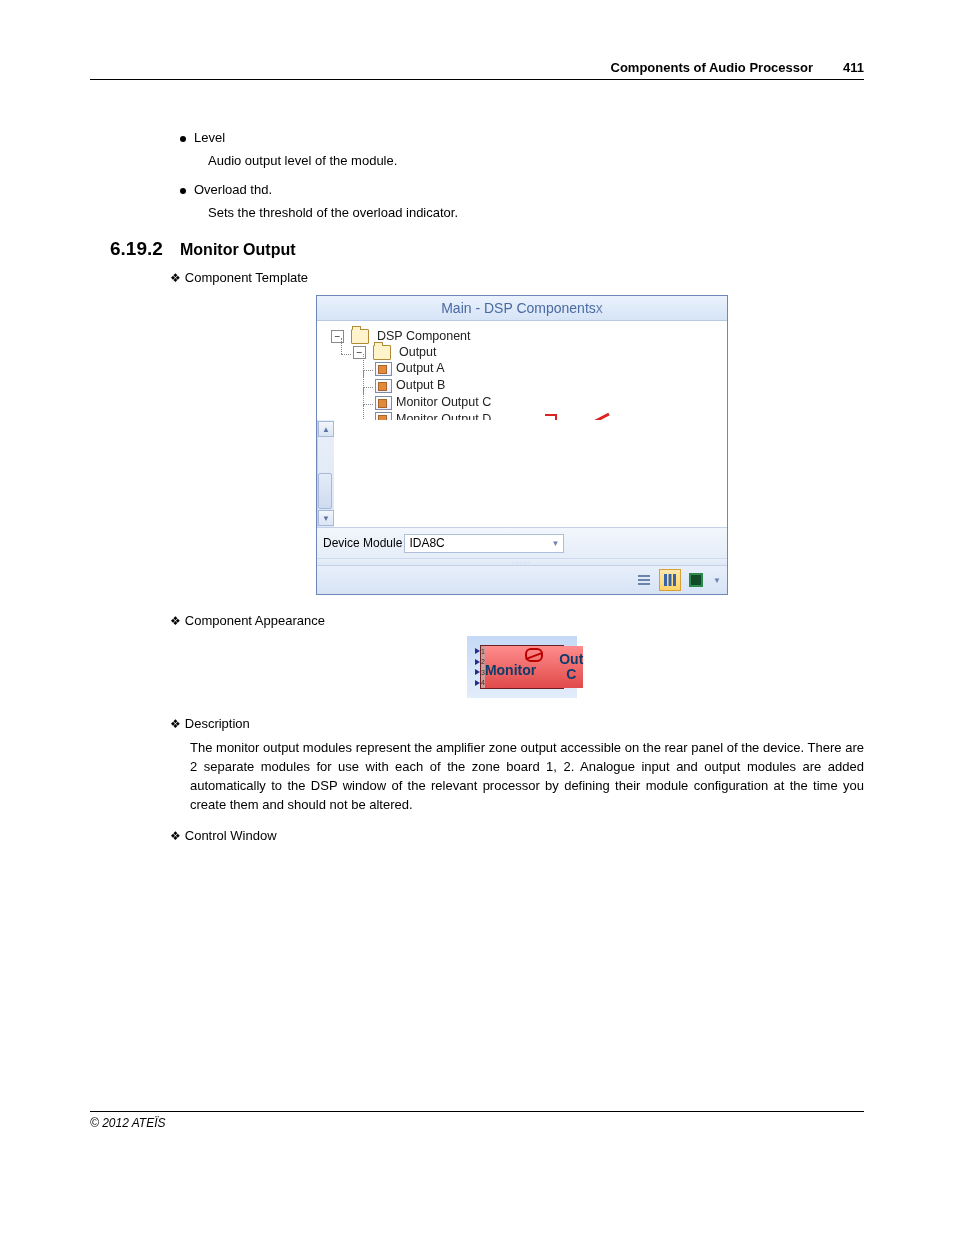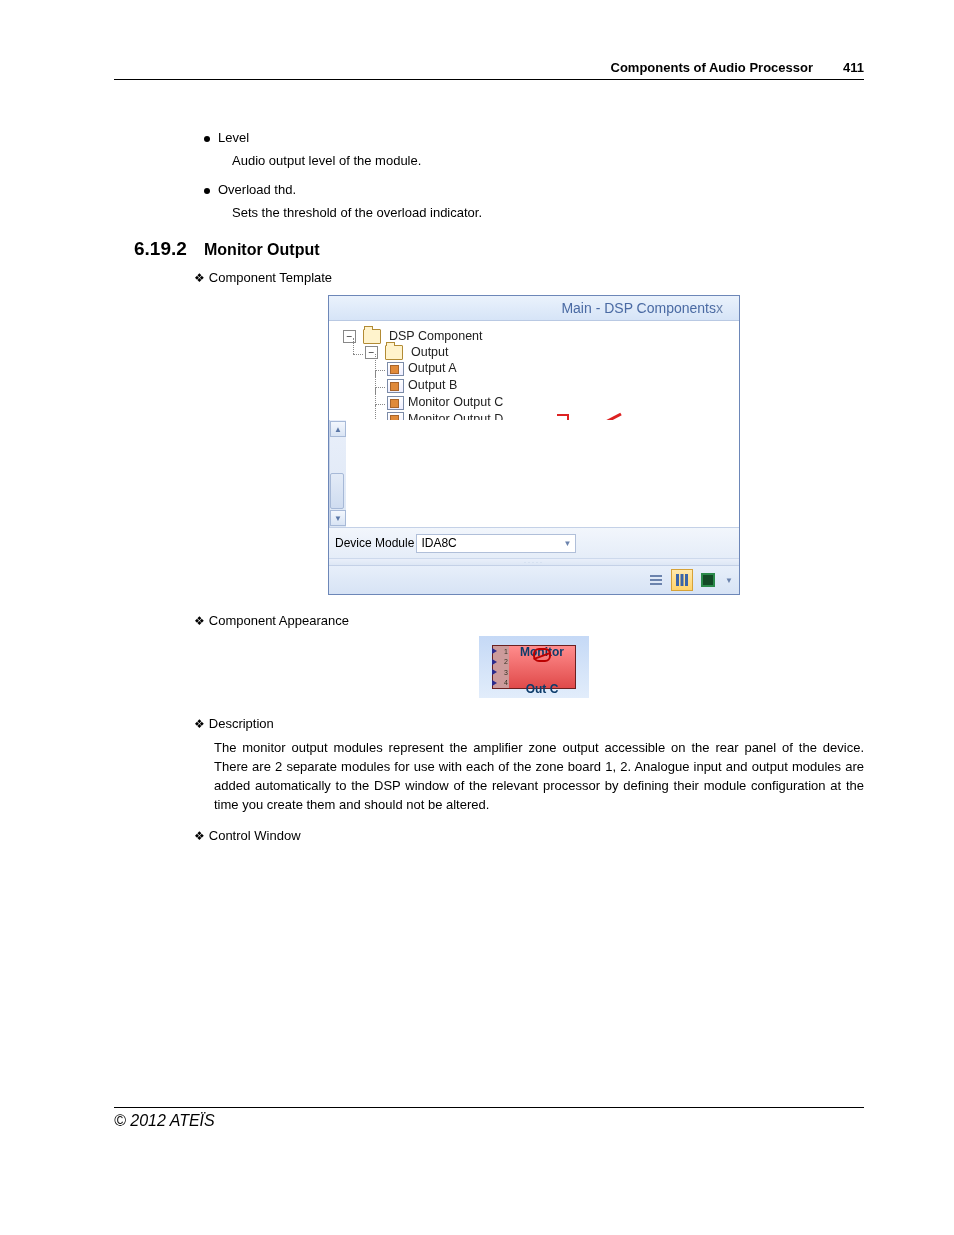--- a/index.html
+++ b/index.html
@@ -8,21 +8,20 @@
     font-size: 13px;
     color: #000;
     background: #fff;
     width: 954px;
   }
   .page {
     padding: 60px 90px 40px 90px;
     box-sizing: border-box;
     min-height: 1170px;
     position: relative;
-    margin-left: 24px;
   }
   .header-line {
     display: flex;
     justify-content: flex-end;
     align-items: center;
     border-bottom: 1px solid #000;
     padding-bottom: 4px;
     margin-bottom: 50px;
   }
   .header-title {
@@ -84,24 +83,24 @@
   
   .panel-wrap {
     margin: 10px auto 18px auto;
     width: 410px;
     border: 1px solid #6d87b8;
     background: linear-gradient(#e8f0fb, #d9e5f6);
     font-family: "Segoe UI", Tahoma, sans-serif;
   }
   .panel-titlebar {
     display: flex;
-    justify-content: flex-end;
+    justify-content: center;
     align-items: center;
     height: 24px;
-    padding: 0 16px;
+    padding: 0 24px;
     background: linear-gradient(#eaf2fc, #d6e4f7);
     color: #4a6aa3;
     font-size: 14px;
     border-bottom: 1px solid #b9c9e3;
   }
   .panel-close {
     color: #6b83ad;
     cursor: pointer;
   }
   .panel-body {
@@ -332,24 +331,24 @@
   .port-num {
     font-size: 7px;
     color: #332;
     line-height: 1;
   }
   .comp-main {
     flex:1;
     background: linear-gradient(#ff8c8c,#e04a4a);
     position: relative;
     display: flex;
-    flex-direction: column;
+    flex-direction: row;
     align-items: center;
     justify-content: center;
-    font-size: 12px;
+    font-size: 14px;
     font-weight: bold;
     color: #0d3c6b;
     text-align: center;
     line-height: 1.1;
     gap: 23px;
   }
   .strike {
     position: absolute;
     top: 2px;
     width: 14px; height: 10px;
@@ -365,21 +364,21 @@
     border-top: 2px solid #b00;
     transform: rotate(-20deg);
   }
   .footer {
     position: absolute;
     left: 90px; right: 90px;
     bottom: 40px;
     border-top: 1px solid #000;
     padding-top: 4px;
     font-style: italic;
-    font-size: 16px;
+    font-size: 12px;
   }
 </style>
 </head>
 <body>
 
 <div class="page">
 
   <div class="header-line">
     <span class="header-title">Components of Audio Processor</span>
     <span class="page-num">411</span>

